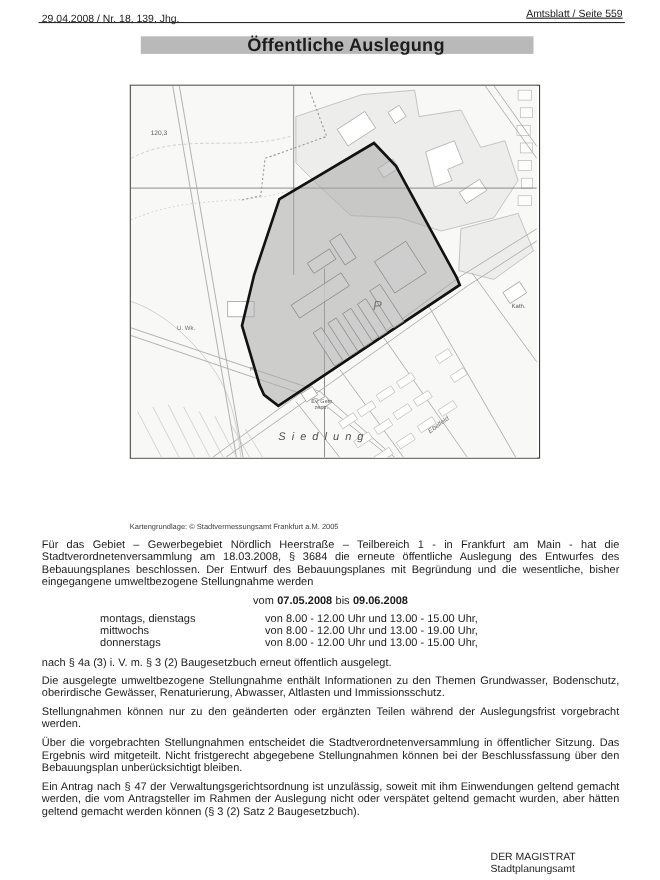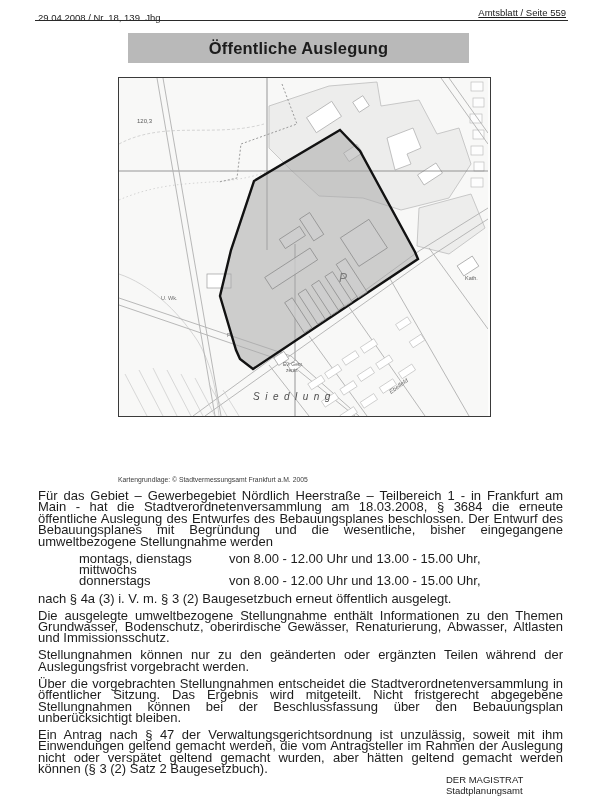--- a/index.html
+++ b/index.html
@@ -7,44 +7,44 @@
     width:600px;height:800px;overflow:hidden;position:relative;
     background:#ffffff;color:#1c1c1c;
     font-family:"Liberation Sans", sans-serif;
     -webkit-font-smoothing:antialiased;
   }
   .hdr-left{position:absolute;left:38px;top:12px;font-size:9.5px;}
   .hdr-right{position:absolute;right:34px;top:7px;font-size:9.5px;text-decoration:underline;}
   .hdr-rule{position:absolute;left:35px;right:32px;top:20px;border-top:1.2px solid #2a2a2a;height:0;}
 
   .title-bar{
-    position:absolute;left:128px;top:33px;width:341px;height:30px;
+    position:absolute;left:128px;top:33px;width:341px;height:16px;
     background:#b9b9b9;display:flex;align-items:center;justify-content:center;
-    font-size:16.5px;font-weight:bold;letter-spacing:.2px;
+    font-size:16.5px;font-weight:bold;letter-spacing:.2px;padding-left:16px;
   }
 
   .map-box{position:absolute;left:118px;top:77px;width:371px;border:1px solid #3a3a3a;background:#fdfdfc;}
   .map-title-area{height:55px;border-bottom:1px solid #3a3a3a;text-align:center;box-sizing:border-box;padding-top:9px;}
   .map-title{font-size:15px;}
   .map-subtitle{font-size:10.5px;margin-top:4px;}
   .map-canvas{display:block;width:369px;height:338px;background:#f8f8f7;}
   .map-caption{position:absolute;left:118px;top:476px;font-size:6.8px;color:#3c3c3c;}
 
   .text-col{
     position:absolute;left:38px;top:490px;width:525px;
-    font-size:13px;line-height:11.4px;text-align:justify;
+    font-size:10px;line-height:11.4px;text-align:justify;
   }
   .text-col p{margin:0 0 5.5px 0;}
   .date-line{text-align:center;margin:0 0 4px 0;}
   .date-line .b{font-weight:bold;}
   .date-line span{padding:0 1.5px;}
   .loc-line{text-align:left;margin-bottom:2.5px;}
   .schedule{margin:0 0 6px 0;}
   .sched-row{display:flex;line-height:11.4px;}
-  .sched-days{margin-left:41px;width:150px;flex:none;}
+  .sched-days{margin-left:53px;width:150px;flex:none;}
   .footer{position:absolute;left:446px;top:774px;font-size:9.5px;line-height:11.4px;}
 </style>
 </head>
 <body>
 
 <div class="hdr-left">29.04.2008 / Nr. 18, 139. Jhg.</div>
 <div class="hdr-right">Amtsblatt / Seite 559</div>
 <div class="hdr-rule"></div>
 
 <div class="title-bar">Öffentliche Auslegung</div>
@@ -170,27 +170,31 @@
         <text x="346" y="202" font-size="5.5" fill="#5f5f5f">Kath.</text>
         <text x="272" y="316" font-size="6" fill="#6e6e6e" font-style="italic" transform="rotate(-36 272 316)">Ebelfeld</text>
       </g>
     </g>
   </svg>
 </div>
 <div class="map-caption">Kartengrundlage: © Stadtvermessungsamt Frankfurt a.M. 2005</div>
 
 <div class="text-col">
   <p>Für das Gebiet – Gewerbegebiet Nördlich Heerstraße – Teilbereich 1 - in Frankfurt am Main - hat die Stadtverordnetenversammlung am 18.03.2008, § 3684 die erneute öffentliche Auslegung des Entwurfes des Bebauungsplanes beschlossen. Der Entwurf des Bebauungsplanes mit Begründung und die wesentliche, bisher eingegangene umweltbezogene Stellungnahme werden</p>
+  <div class="date-line">
+    <span>vom</span><span class="b">07.05.2008</span><span>bis</span><span class="b">09.06.2008</span>
+  </div>
   <div class="schedule">
     <div class="sched-row">
       <span class="sched-days">montags, dienstags</span>
       <span class="sched-times">von 8.00 - 12.00 Uhr und 13.00 - 15.00 Uhr,</span>
     </div>
     <div class="sched-row">
       <span class="sched-days">mittwochs</span>
+      <span class="sched-times">von 8.00 - 12.00 Uhr und 13.00 - 19.00 Uhr,</span>
     </div>
     <div class="sched-row">
       <span class="sched-days">donnerstags</span>
       <span class="sched-times">von 8.00 - 12.00 Uhr und 13.00 - 15.00 Uhr,</span>
     </div>
   </div>
   <p>nach § 4a (3) i. V. m. § 3 (2) Baugesetzbuch erneut öffentlich ausgelegt.</p>
   <p>Die ausgelegte umweltbezogene Stellungnahme enthält Informationen zu den Themen Grundwasser, Bodenschutz, oberirdische Gewässer, Renaturierung, Abwasser, Altlasten und Immissionsschutz.</p>
   <p>Stellungnahmen können nur zu den geänderten oder ergänzten Teilen während der Auslegungsfrist vorgebracht werden.</p>
   <p>Über die vorgebrachten Stellungnahmen entscheidet die Stadtverordnetenversammlung in öffentlicher Sitzung. Das Ergebnis wird mitgeteilt. Nicht fristgerecht abgegebene Stellungnahmen können bei der Beschlussfassung über den Bebauungsplan unberücksichtigt bleiben.</p>

